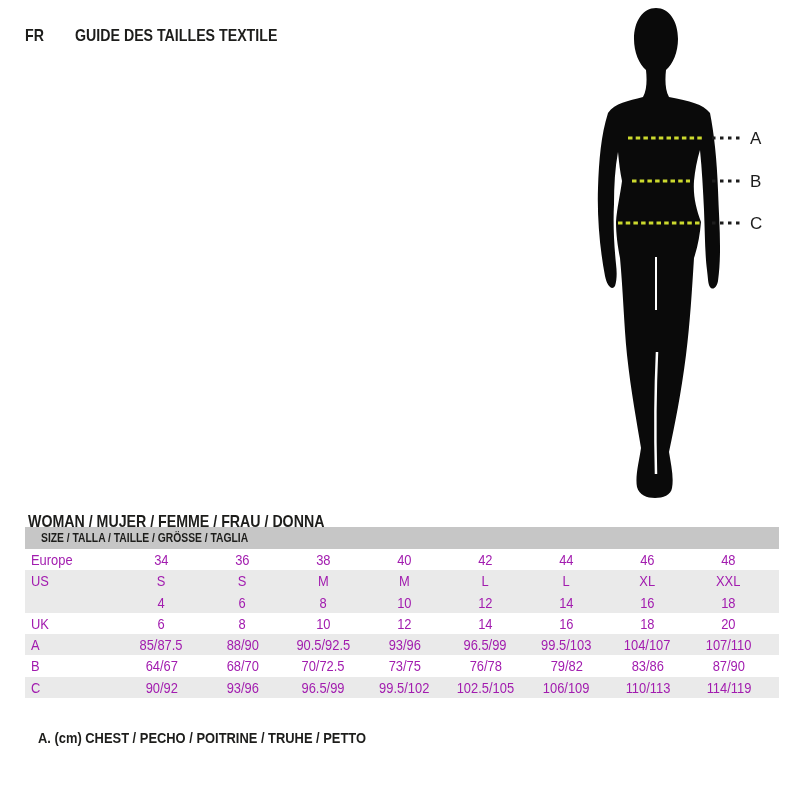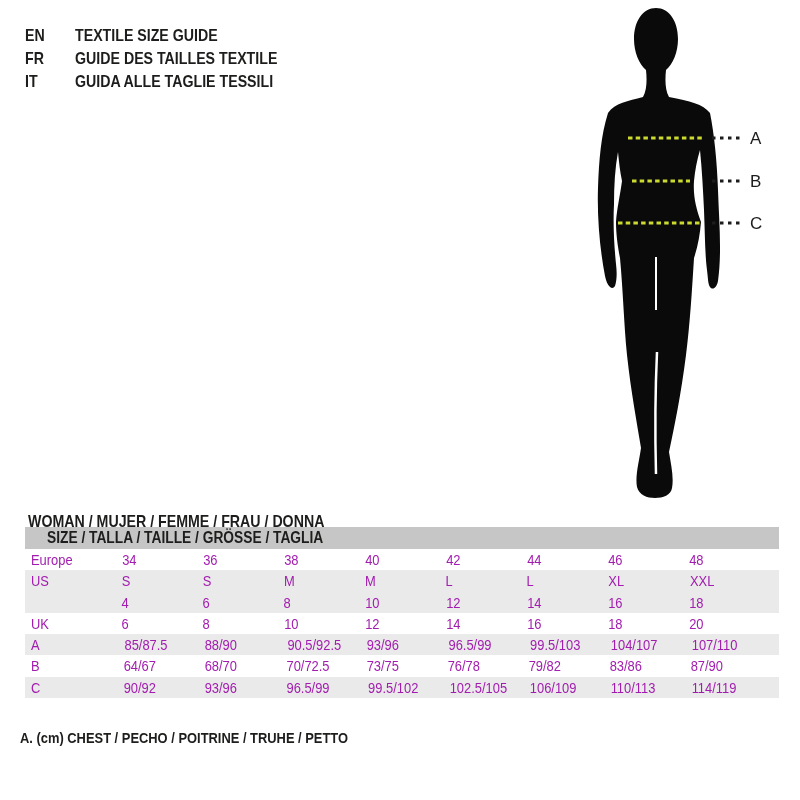--- a/index.html
+++ b/index.html
@@ -23,47 +23,39 @@
   
   #figure-svg{left:560px;top:0;width:220px;height:500px;}
   #figure-svg text{font-family:"Liberation Sans",sans-serif;font-size:17px;fill:#1c1c1c;}
 
   
   #gender-heading{left:28px;top:510px;font-size:16.5px;font-weight:700;height:22px;line-height:22px;}
 
   
   #size-table{left:25px;top:527px;width:754px;}
   #size-table-header{height:22px;line-height:22px;background:var(--header-bg,#c6c6c6);
-    font-size:16px;font-weight:700;padding-left:22px;box-sizing:border-box;}
+    font-size:12px;font-weight:700;padding-left:16px;box-sizing:border-box;}
   .trow{display:flex;height:21.3px;line-height:21.3px;font-size:15px;color:#a21caf;}
   .trow.shade{background:var(--row-shade,#eaeaea);}
   .tlabel{width:96px;padding-left:6px;box-sizing:border-box;text-align:left;}
-  .tcell{width:81px;}
-
-  
-  #legend-block{left:20px;top:727px;}
+  .tcell{width:81px;text-align:center;}
+
+  
+  #legend-block{left:38px;top:727px;}
   .legend-line{height:21.7px;line-height:21.7px;font-size:15px;font-weight:700;}
 </style>
 </head>
 <body style="--header-bg: #c6c6c6; --row-shade: #eaeaea; --text: #1d1d1b;">
 
 <div id="page">
 
   <div id="lang-block" class="abs">
       <div class="lang-row">
-        <span class="lang-code"><span class="cx">EN</span></span>
-        <span class="lang-title"><span class="cx">TEXTILE SIZE GUIDE</span></span>
-      </div>
-      <div class="lang-row">
         <span class="lang-code"><span class="cx">FR</span></span>
         <span class="lang-title"><span class="cx">GUIDE DES TAILLES TEXTILE</span></span>
-      </div>
-      <div class="lang-row">
-        <span class="lang-code"><span class="cx">IT</span></span>
-        <span class="lang-title"><span class="cx">GUIDA ALLE TAGLIE TESSILI</span></span>
       </div>
     </div>
 
   <svg id="figure-svg" class="abs" viewBox="0 0 220 500" aria-hidden="true">
     <path fill="#0a0a0a" d="
       M96,8
       C83,8 74,21 74,39
       C74,52 79,64 86,70
       C87,79 87,90 83,97
       C68,101 55,103 48,113

